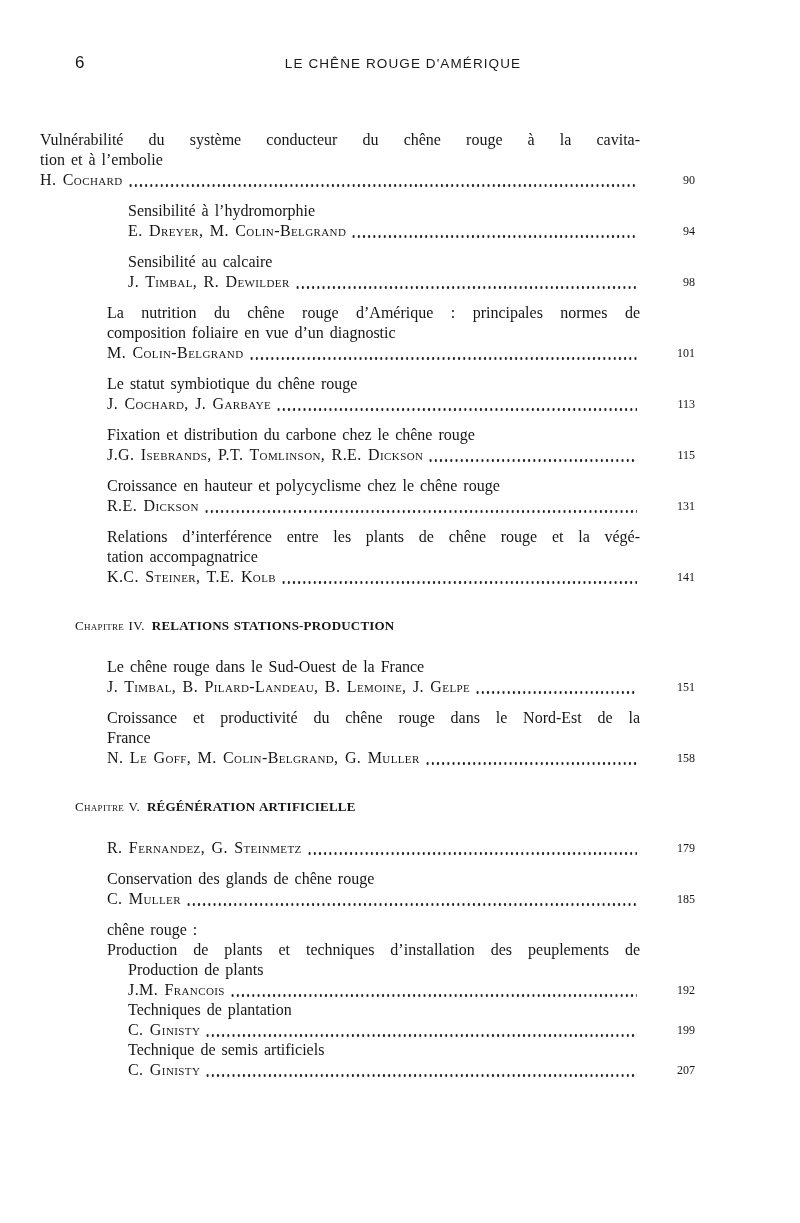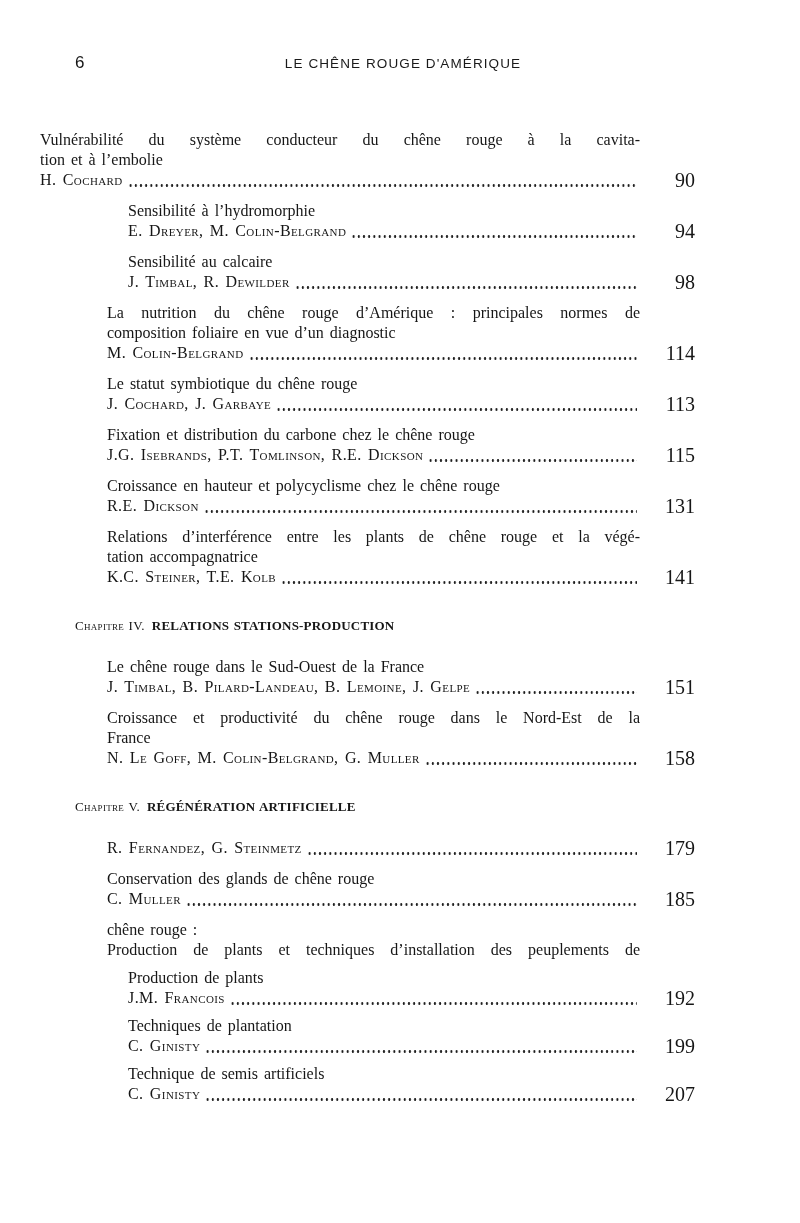--- a/index.html
+++ b/index.html
@@ -38,21 +38,21 @@
     text-align: center;
     margin-right: 22px;
     font-size: 13.5px;
     letter-spacing: 1.1px;
     color: #1a1a1a;
     padding-left: 28px;
   }
   
   .entry { margin-top: 11px; margin-right: 105px; }
   .entry.first { margin-top: 0; margin-left: 40px; }
-  .entry.sub-gap { margin-top: 8px; }
+  .entry.sub-gap { margin-top: 0; }
   .indent-1 { margin-left: 107px; }
   .indent-2 { margin-left: 128px; }
   .tl {
     line-height: 20px;
     word-spacing: 2px;
     margin-right: 55px; 
   }
   .just {
     text-align: justify;
     text-align-last: justify;
@@ -75,21 +75,21 @@
     margin: 0 8px 3.5px 5px;
     background-image: radial-gradient(circle, #1c1c1c 1.05px, rgba(0,0,0,0) 1.35px);
     background-size: 5.2px 3px;
     background-repeat: repeat-x;
     background-position: left bottom;
   }
   .pagenum {
     flex: 0 0 50px;
     width: 50px;
     text-align: right;
-    font-size: 20px;
+    font-size: 12px;
   }
   
   .chapter {
     margin-top: 28px;
     margin-bottom: 20px;
     margin-left: 75px;
     line-height: 22px;
     font-size: 13px;
     word-spacing: 1px;
   }
@@ -133,21 +133,21 @@
       <span class="pagenum">98</span>
     </div>
   </div>
 
   <div class="entry indent-1">
     <div class="tl just">La nutrition du chêne rouge d’Amérique : principales normes de</div>
     <div class="tl">composition foliaire en vue d’un diagnostic</div>
     <div class="author-line">
       <span class="authors">M. Colin-Belgrand</span>
       <span class="leader"></span>
-      <span class="pagenum">114</span>
+      <span class="pagenum">101</span>
     </div>
   </div>
 
   <div class="entry indent-1">
     <div class="tl">Le statut symbiotique du chêne rouge</div>
     <div class="author-line">
       <span class="authors">J. Cochard, J. Garbaye</span>
       <span class="leader"></span>
       <span class="pagenum">113</span>
     </div>

